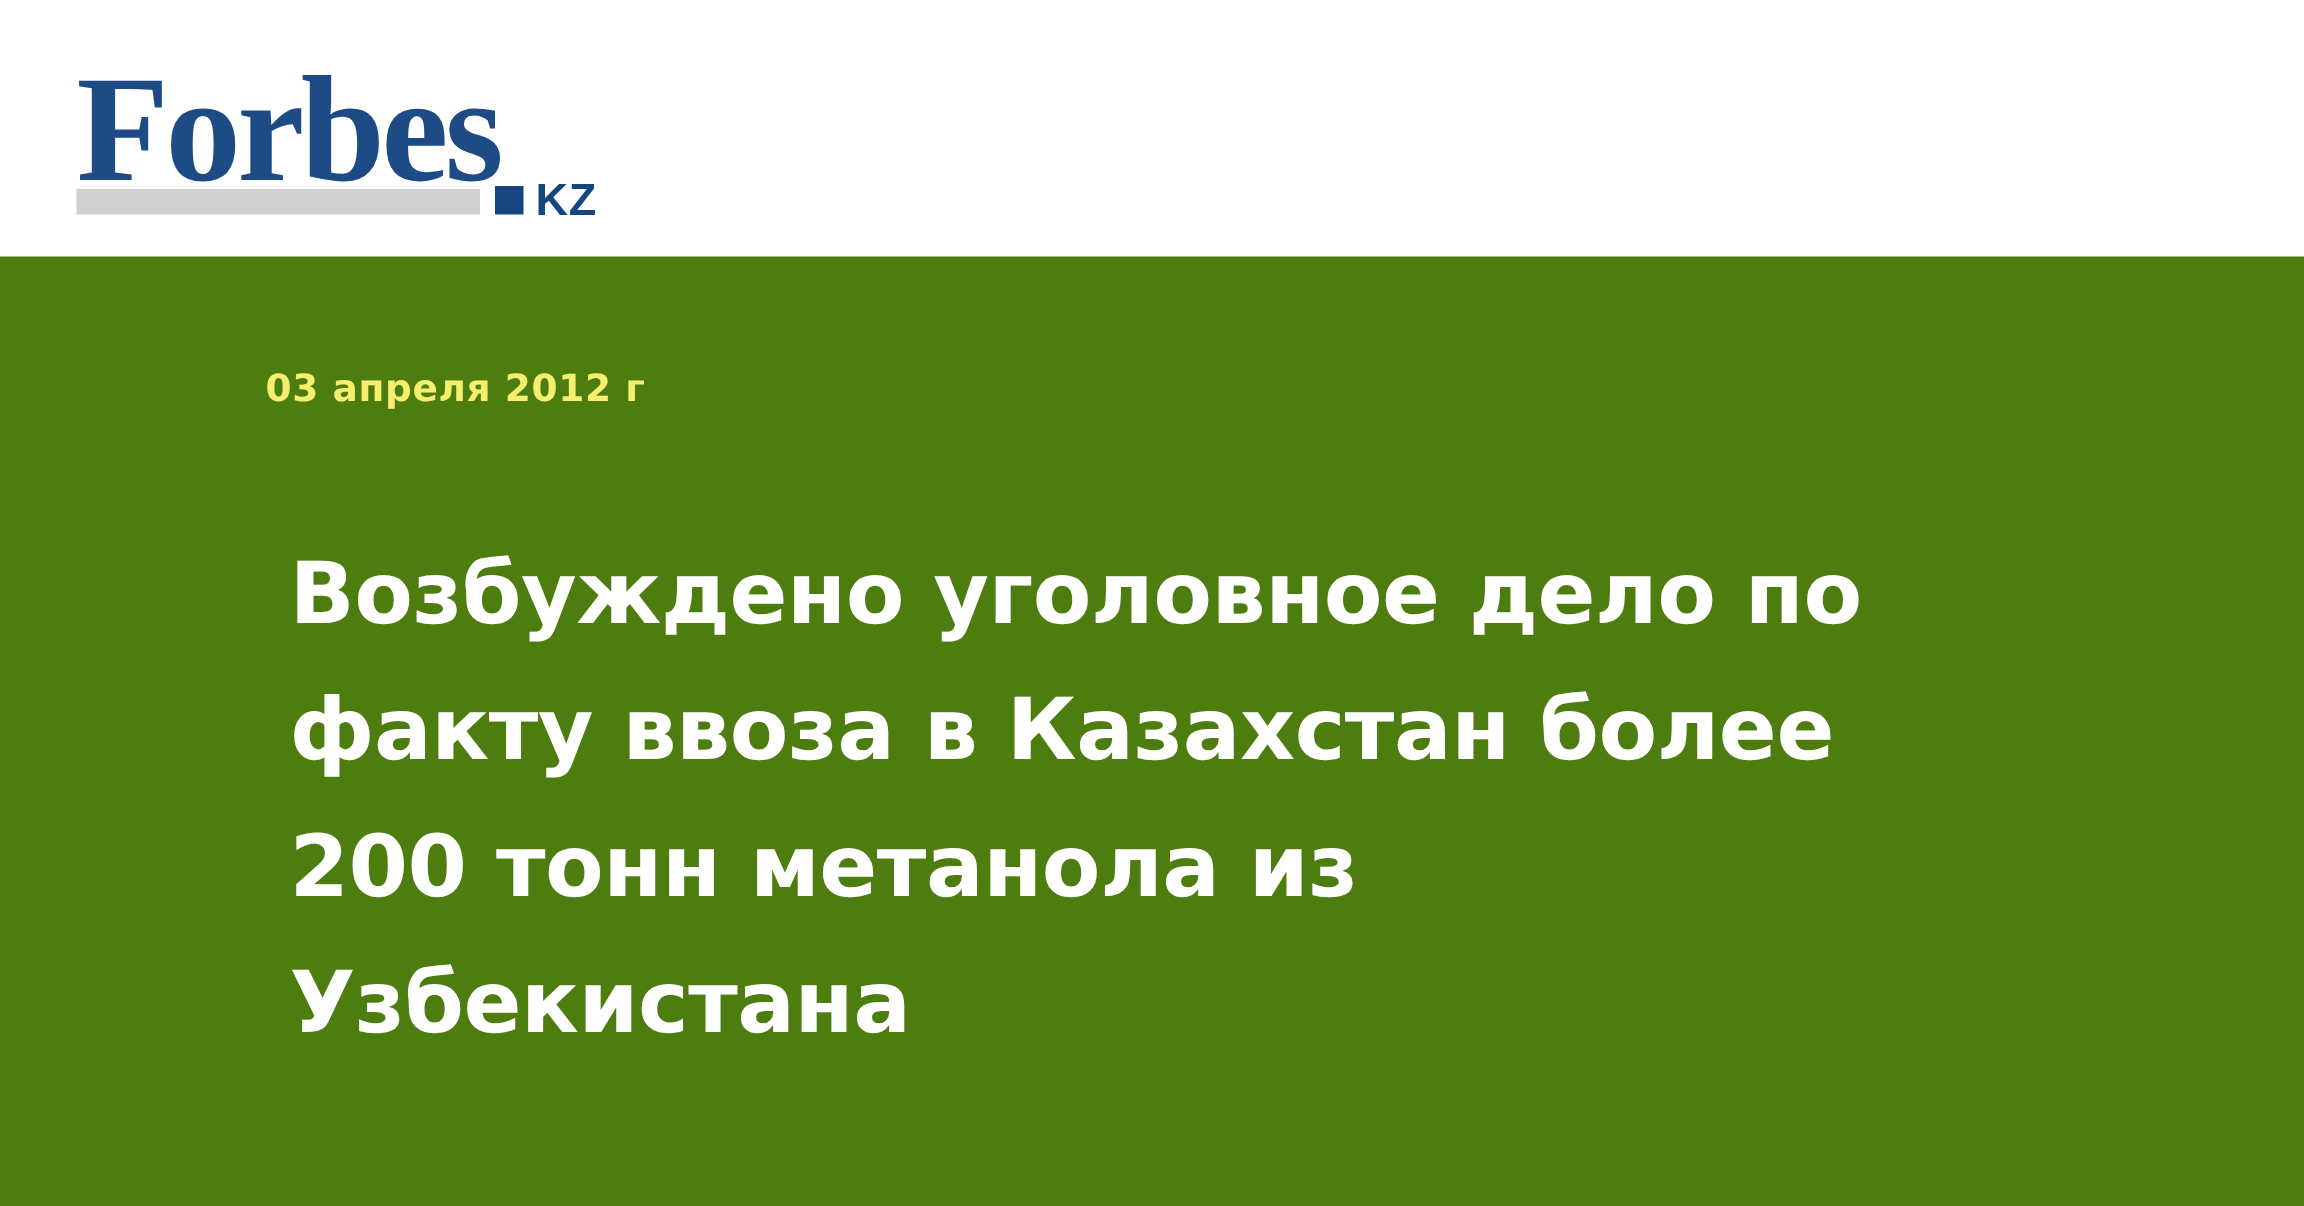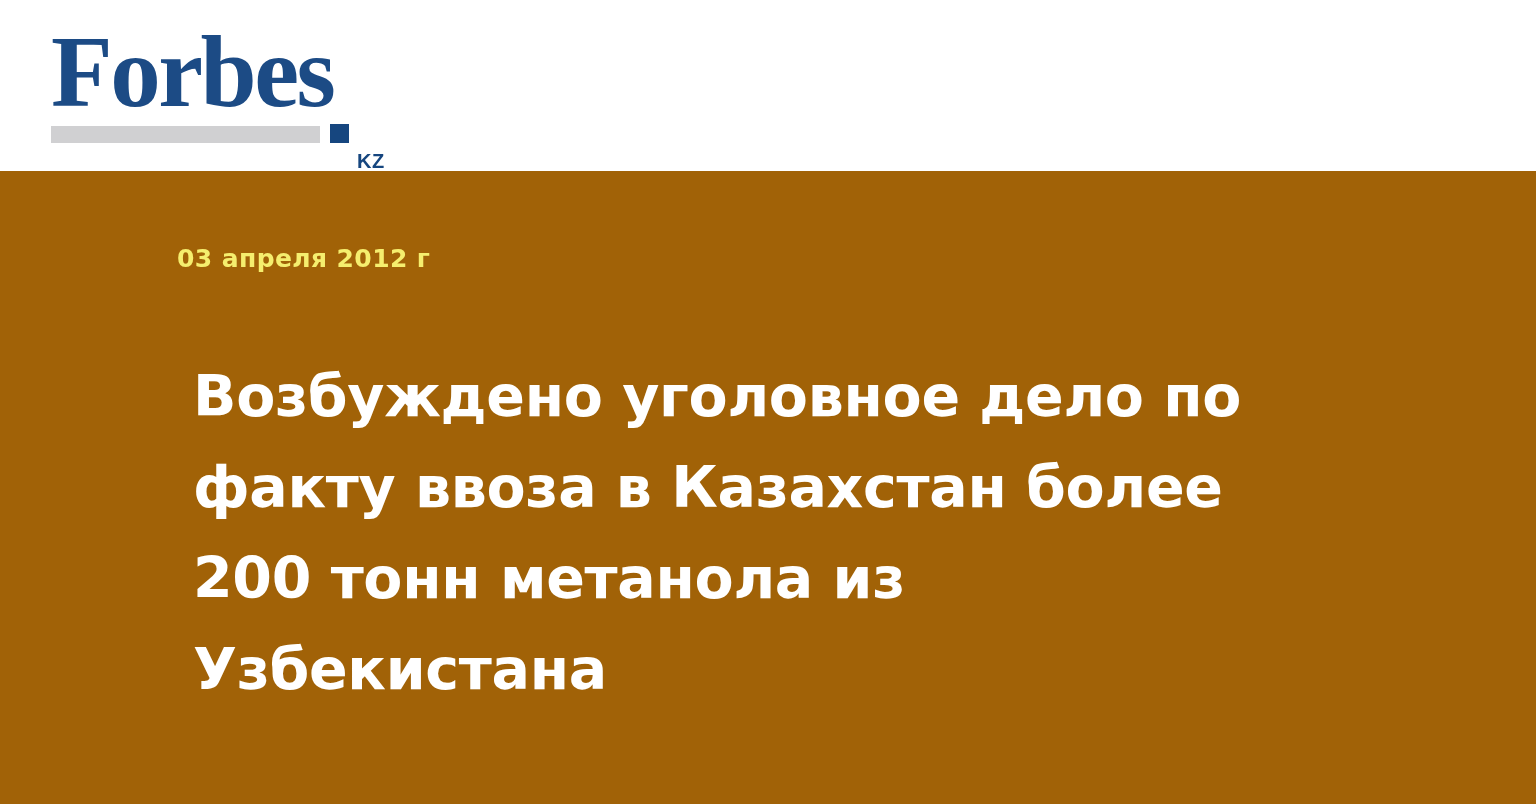--- a/index.html
+++ b/index.html
@@ -37,21 +37,21 @@
     position: absolute;
     left: 51px;
     top: 22px;
     width: 360px;
     height: 124px;
   }
 
   .brand-wordmark {
     position: absolute;
     left: 0;
-    top: 0;
+    top: 14px;
     font-family: "Liberation Serif", "DejaVu Serif", serif;
     font-weight: 700;
     font-size: 101px;
     line-height: 101px;
     letter-spacing: -2.5px;
     color: #1c4b85;
     white-space: nowrap;
     text-align: center;
   }
 
@@ -72,35 +72,34 @@
     height: 19px;
     background: #16467f;
   }
 
   .brand-kz-label {
     position: absolute;
     left: 306px;
     top: 99px;
     font-family: "Liberation Sans", "DejaVu Sans", sans-serif;
     font-weight: 700;
-    font-size: 20px;
+    font-size: 30px;
     line-height: 26px;
     letter-spacing: 0.5px;
     color: #16467f;
-    margin-top: 27px;
   }
 
   
   .hero {
     position: absolute;
     left: 0;
     top: 171px;
     width: 1536px;
     height: 633px;
-    background: #a16207;
+    background: #4d7c0f;
     box-sizing: border-box;
   }
 
   .hero-inner {
     position: absolute;
     left: 177px;
     top: 0;
     width: 1200px;
   }
 

